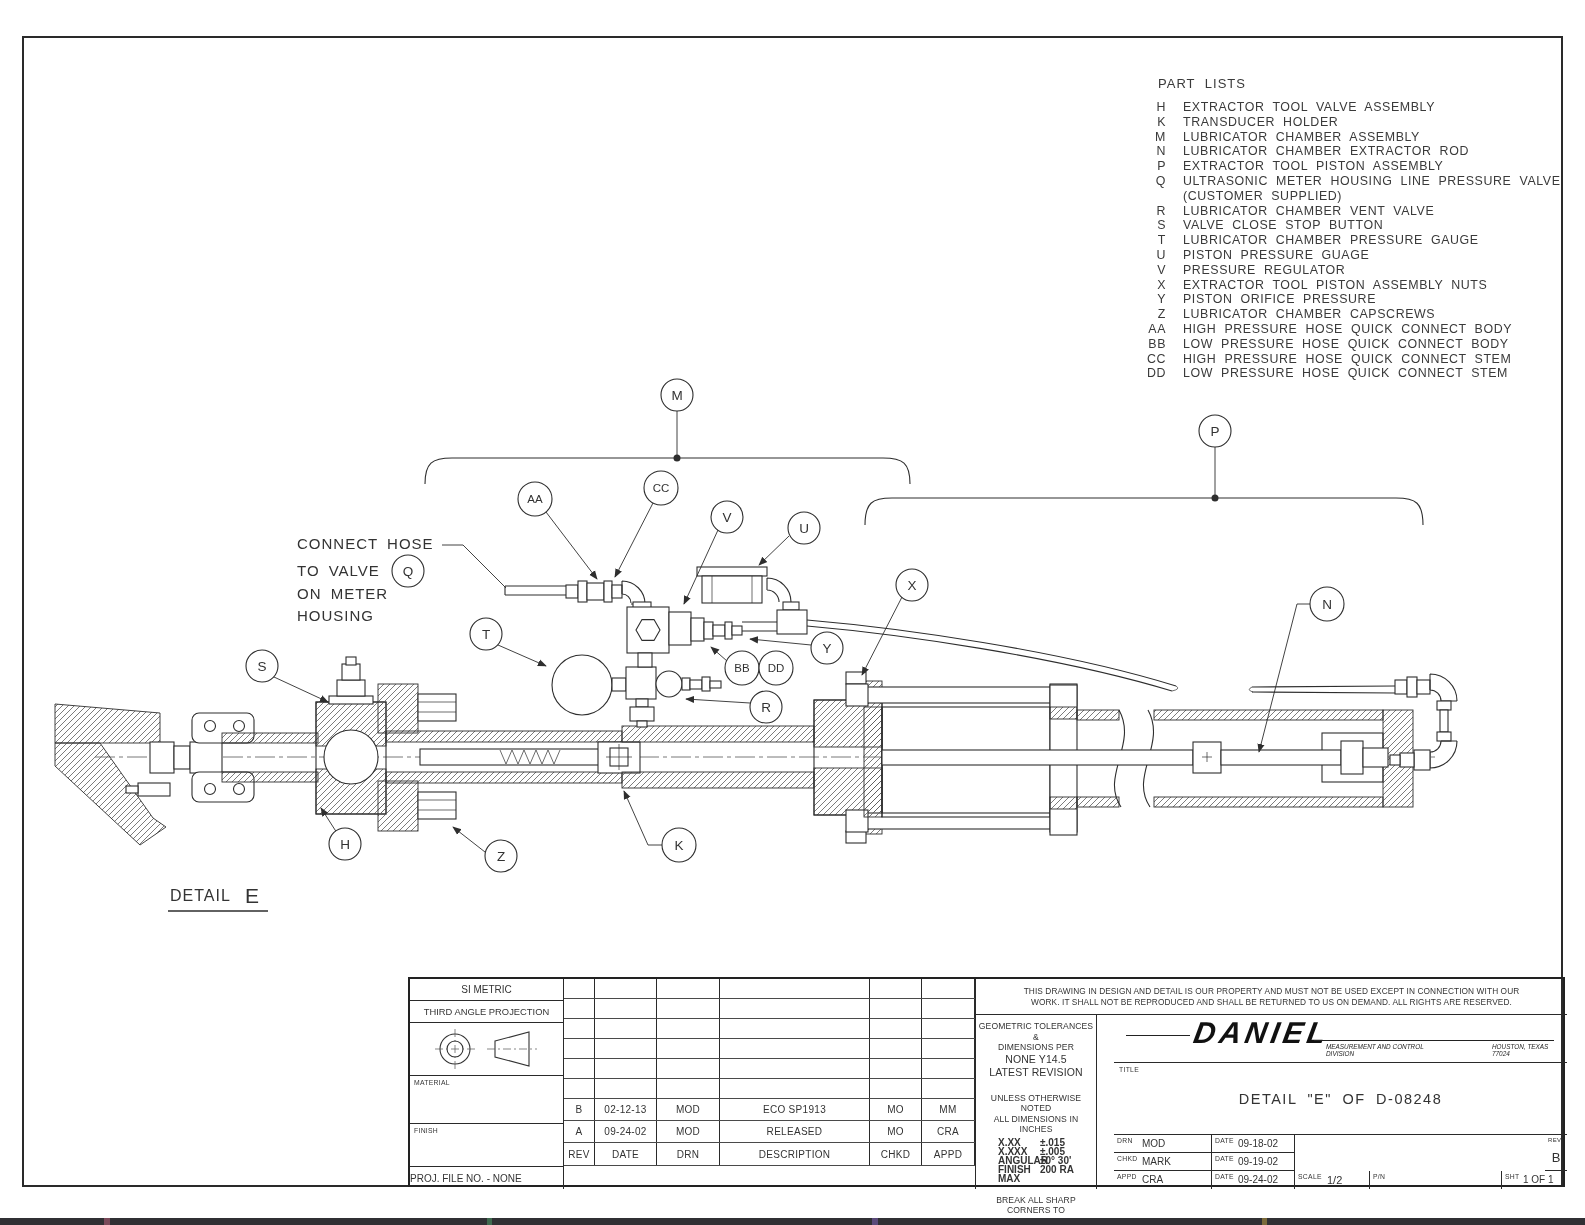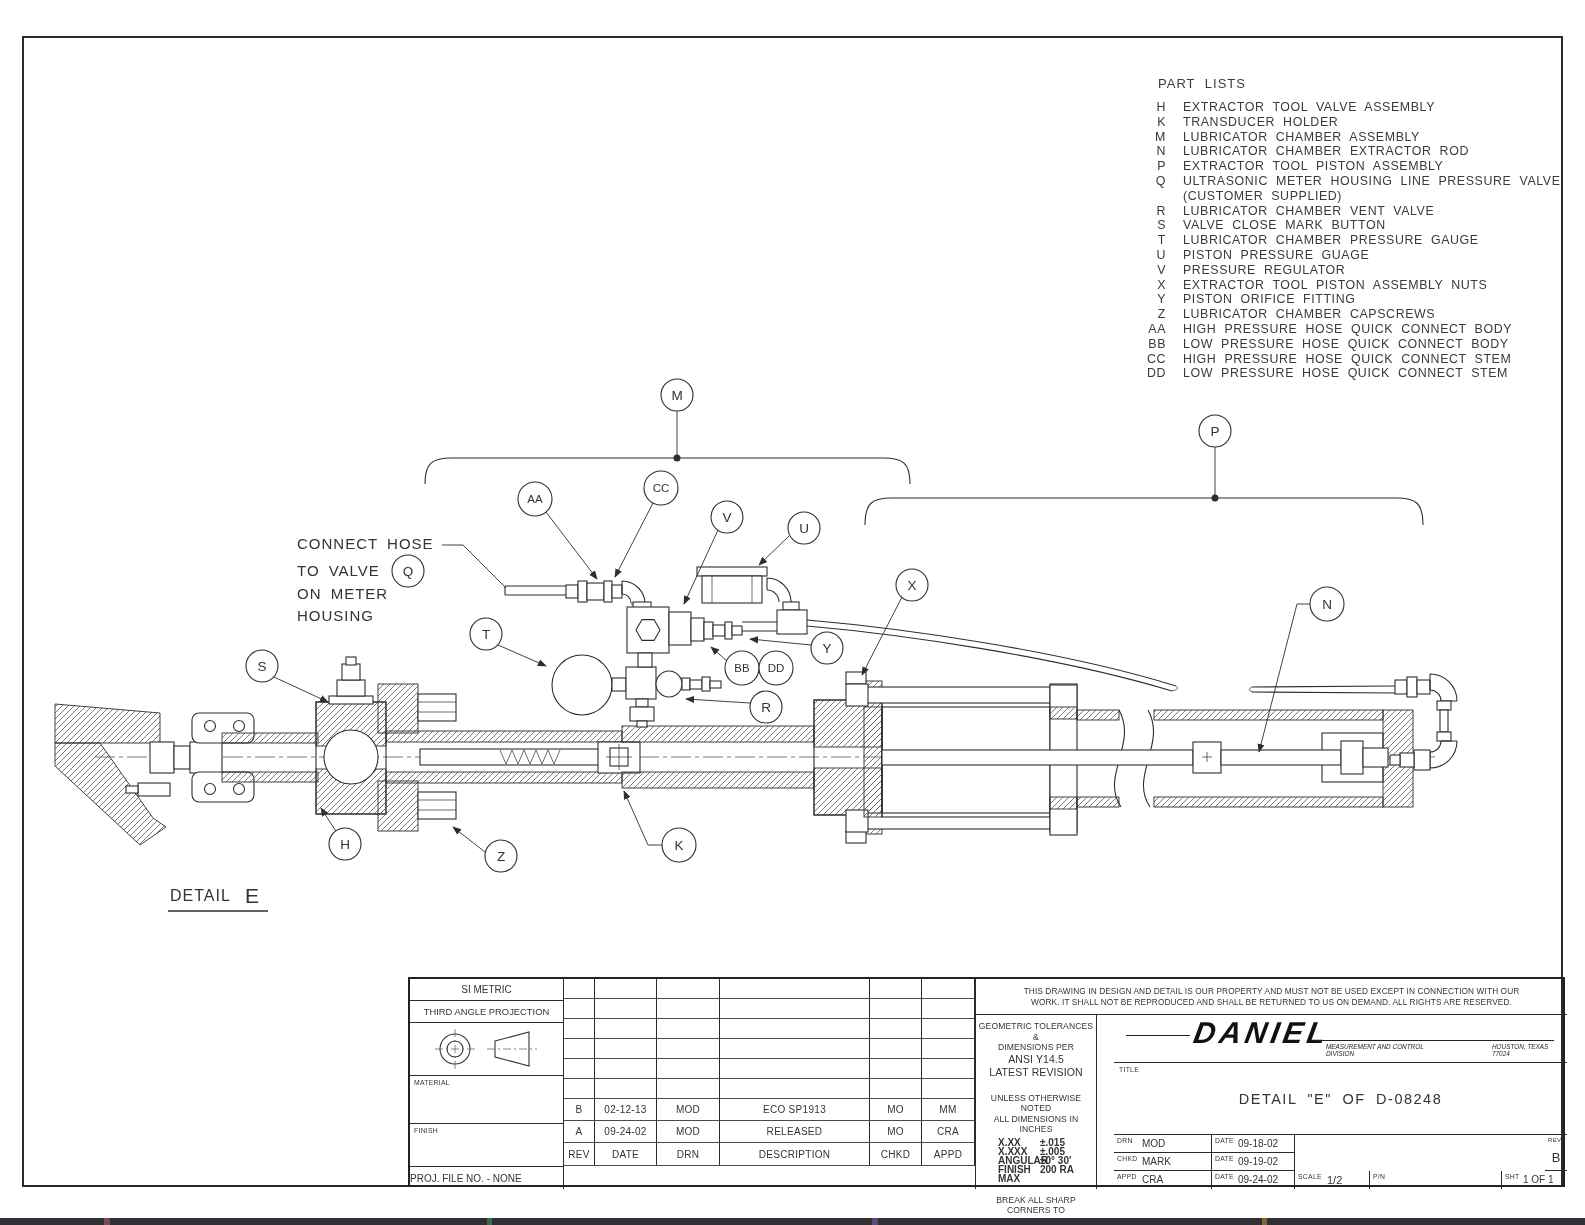--- a/index.html
+++ b/index.html
@@ -77,41 +77,41 @@
         <div class="pl-row">
           <span class="pl-id"></span>
           <span class="pl-desc">(CUSTOMER SUPPLIED)</span>
         </div>
         <div class="pl-row">
           <span class="pl-id">R</span>
           <span class="pl-desc">LUBRICATOR CHAMBER VENT VALVE</span>
         </div>
         <div class="pl-row">
           <span class="pl-id">S</span>
-          <span class="pl-desc">VALVE CLOSE MARK BUTTON</span>
+          <span class="pl-desc">VALVE CLOSE STOP BUTTON</span>
         </div>
         <div class="pl-row">
           <span class="pl-id">T</span>
           <span class="pl-desc">LUBRICATOR CHAMBER PRESSURE GAUGE</span>
         </div>
         <div class="pl-row">
           <span class="pl-id">U</span>
           <span class="pl-desc">PISTON PRESSURE GUAGE</span>
         </div>
         <div class="pl-row">
           <span class="pl-id">V</span>
           <span class="pl-desc">PRESSURE REGULATOR</span>
         </div>
         <div class="pl-row">
           <span class="pl-id">X</span>
           <span class="pl-desc">EXTRACTOR TOOL PISTON ASSEMBLY NUTS</span>
         </div>
         <div class="pl-row">
           <span class="pl-id">Y</span>
-          <span class="pl-desc">PISTON ORIFICE FITTING</span>
+          <span class="pl-desc">PISTON ORIFICE PRESSURE</span>
         </div>
         <div class="pl-row">
           <span class="pl-id">Z</span>
           <span class="pl-desc">LUBRICATOR CHAMBER CAPSCREWS</span>
         </div>
         <div class="pl-row">
           <span class="pl-id">AA</span>
           <span class="pl-desc">HIGH PRESSURE HOSE QUICK CONNECT BODY</span>
         </div>
         <div class="pl-row">
@@ -460,21 +460,21 @@
 
     <div class="cell bd-l bd-b ctr" style="left:565px;top:0;width:592px;height:36px;flex-direction:column;font-size:8.3px;line-height:11px;letter-spacing:.1px;">
       <div>THIS DRAWING IN DESIGN AND DETAIL IS OUR PROPERTY AND MUST NOT BE USED EXCEPT IN CONNECTION WITH OUR</div>
       <div>WORK. IT SHALL NOT BE REPRODUCED AND SHALL BE RETURNED TO US ON DEMAND. ALL RIGHTS ARE RESERVED.</div>
     </div>
 
     <div class="cell bd-l bd-r" style="left:565px;top:36px;width:122px;height:174px;">
       <div class="tolsmall" style="text-align:center;margin-top:6px;">
         <div>GEOMETRIC TOLERANCES &amp;</div>
         <div>DIMENSIONS PER</div>
-        <div style="font-size:10.5px;line-height:13px;">ANSI Y14.5</div>
+        <div style="font-size:10.5px;line-height:13px;">NONE Y14.5</div>
         <div style="font-size:10.5px;line-height:13px;">LATEST REVISION</div>
       </div>
       <div class="tolsmall" style="text-align:center;margin-top:14px;">
         <div>UNLESS OTHERWISE NOTED</div>
         <div>ALL DIMENSIONS IN INCHES</div>
       </div>
       <div id="tol-rows" style="font-size:10px;line-height:9.2px;margin:3px 0 0 22px;font-weight:bold;">
           <div><span style="display: inline-block; width: 42px;">X.XX</span><span>±.015</span></div>
           <div><span style="display: inline-block; width: 42px;">X.XXX</span><span>±.005</span></div>
           <div><span style="display: inline-block; width: 42px;">ANGULAR</span><span>±0° 30'</span></div>

